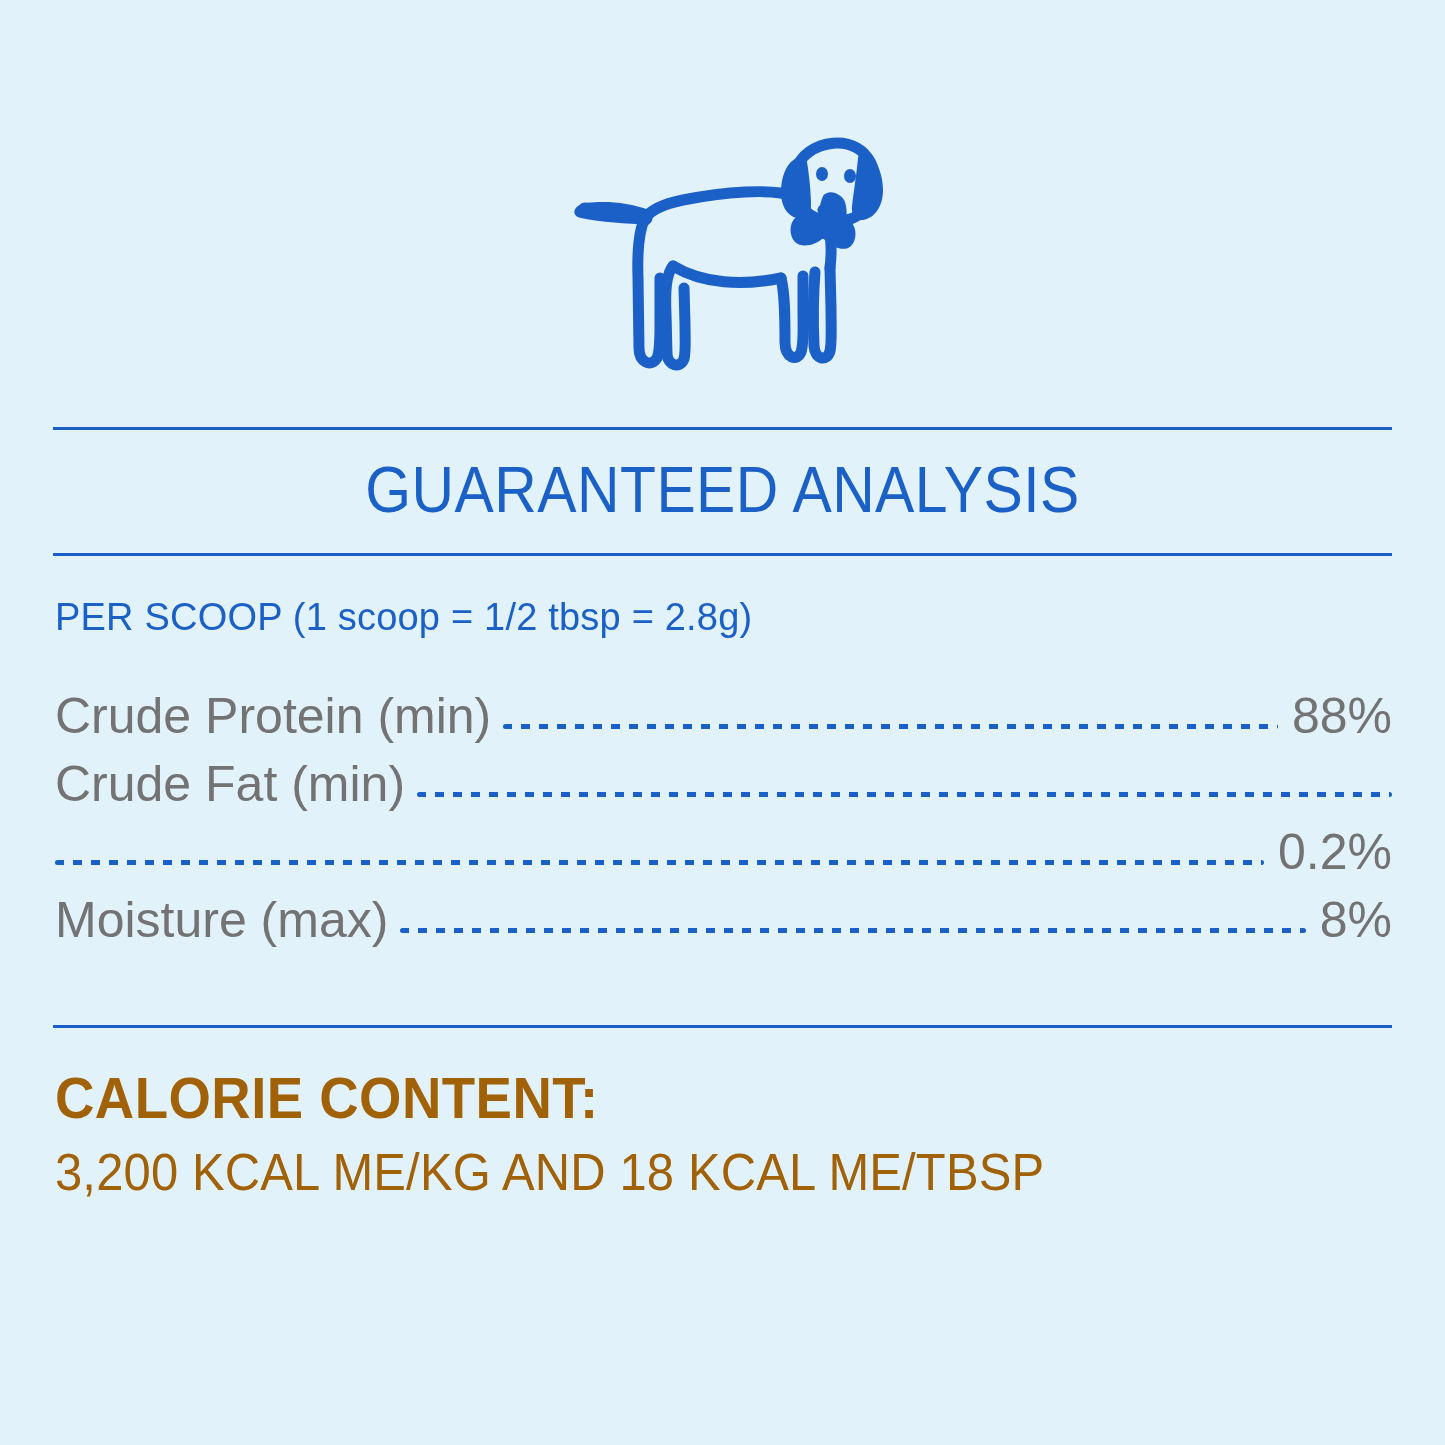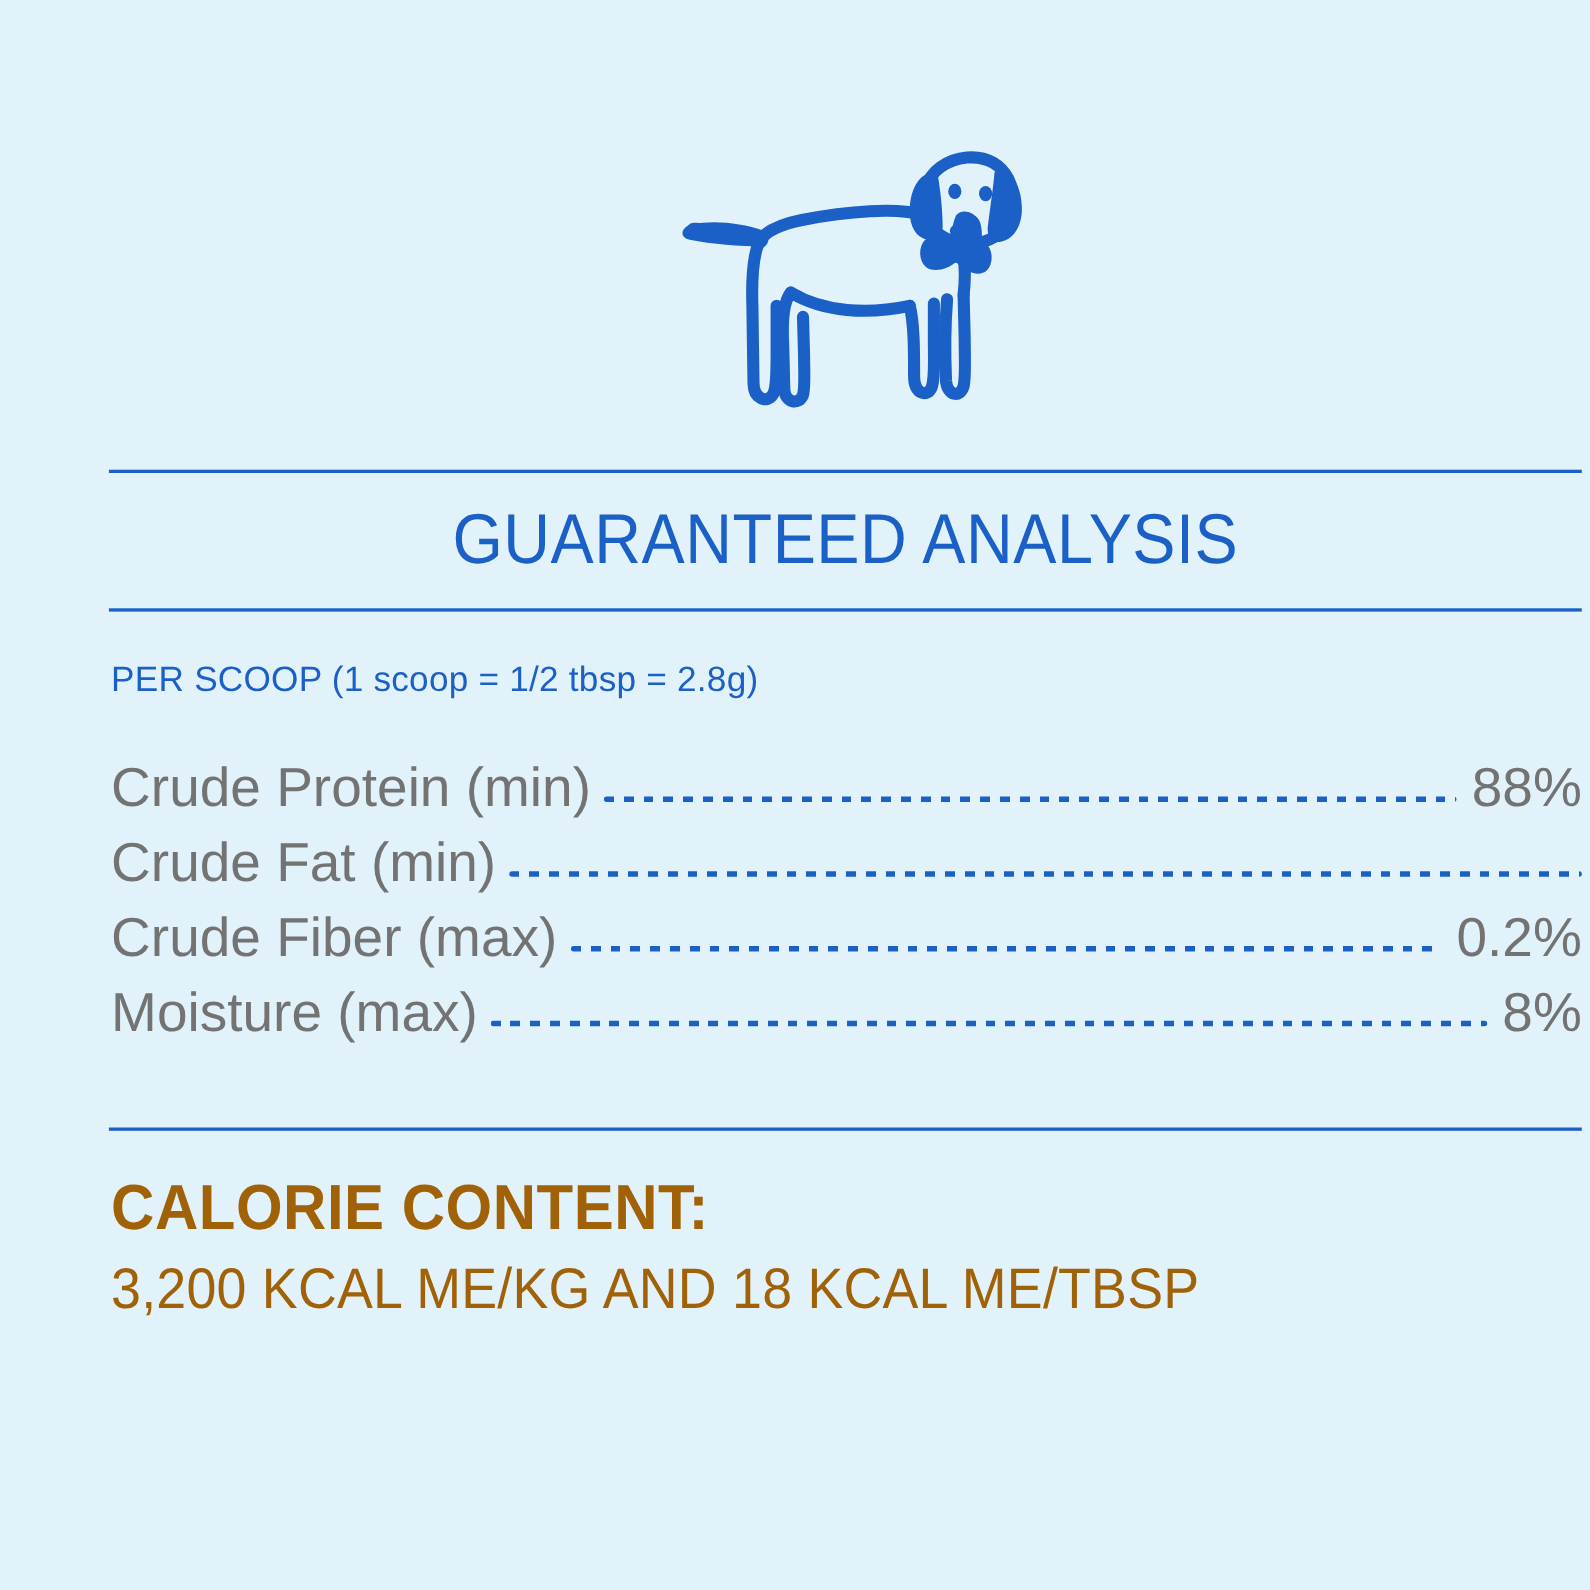--- a/index.html
+++ b/index.html
@@ -13,21 +13,20 @@
     font-family: "Liberation Sans", sans-serif;
     overflow: hidden;
   }
 
   .label-card {
     position: relative;
     width: 1161px;
     height: 1445px;
     background: #e2f2fb;
     box-sizing: border-box;
-    margin-left: 46px;
   }
 
   
   .dog-illustration {
     position: absolute;
     left: 0;
     top: 118px;
     width: 1445px;
     height: 290px;
     display: flex;
@@ -68,21 +67,21 @@
     transform-origin: center top;
     white-space: nowrap;
   }
 
   
   .per-scoop {
     position: absolute;
     left: 55px;
     top: 592px;
     color: #1b60c6;
-    font-size: 32px;
+    font-size: 38px;
     line-height: 50px;
     font-weight: 400;
     letter-spacing: 0.2px;
     white-space: nowrap;
   }
 
   
   .analysis-list {
     position: absolute;
     left: 55px;
@@ -225,21 +224,20 @@
       <span class="leader"></span>
       <span class="analysis-value">88%</span>
     </div>
 
     <div class="analysis-row">
       <span class="analysis-label">Crude Fat (min)</span>
       <span class="leader"></span>
     </div>
 
     <div class="analysis-row">
-      <span class="analysis-label">Crude Fiber (max)</span>
       <span class="leader"></span>
       <span class="analysis-value">0.2%</span>
     </div>
 
     <div class="analysis-row">
       <span class="analysis-label">Moisture (max)</span>
       <span class="leader"></span>
       <span class="analysis-value">8%</span>
     </div>
 

